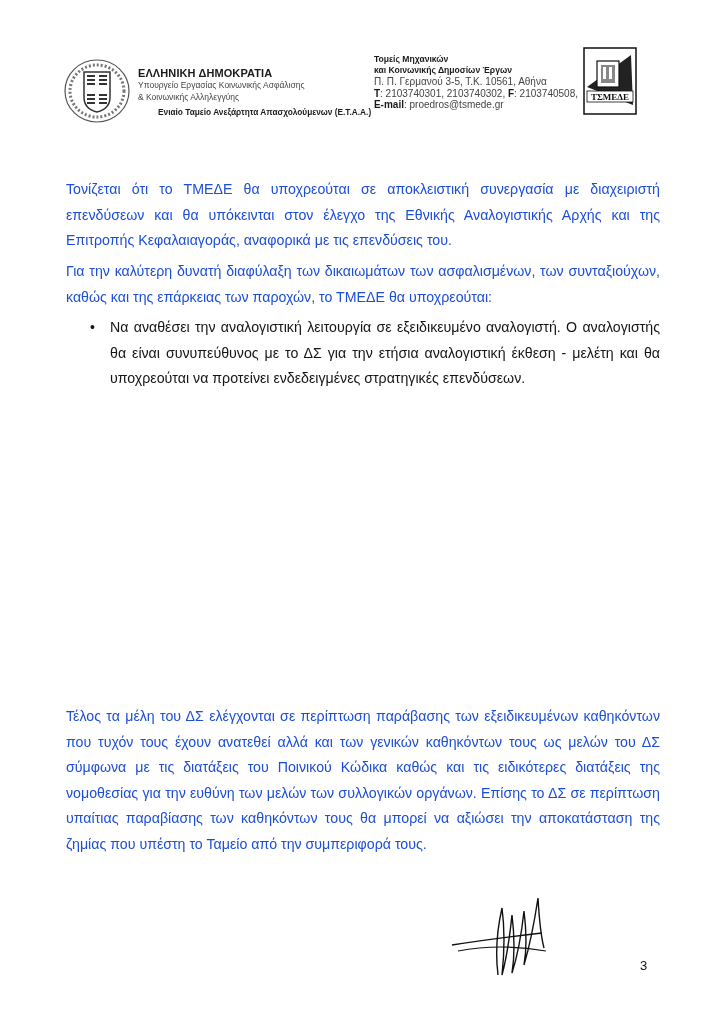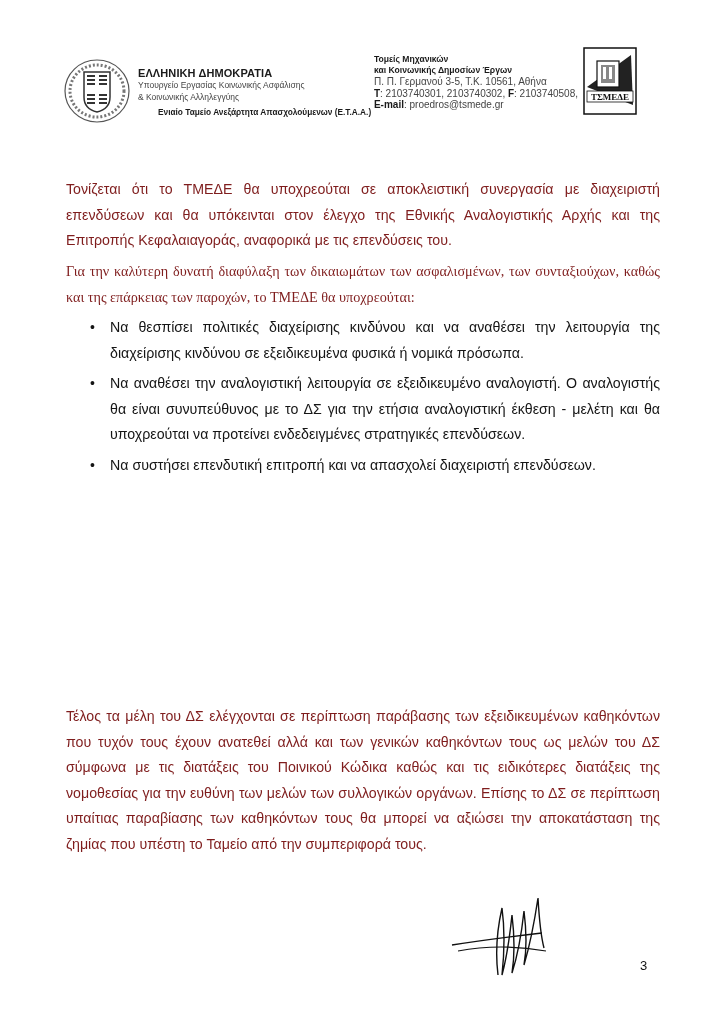--- a/index.html
+++ b/index.html
@@ -14,23 +14,23 @@
   .hdr-left .t4 { font-weight: bold; margin-top: 3px; font-size: 8.3px; padding-left: 20px; }
 
   
   .hdr-right { position: absolute; right: 147px; top: 54px; font-size: 8.3px; line-height: 11.2px; text-align: left; color: #1a1a1a; }
   .hdr-right .r1, .hdr-right .r2 { font-weight: bold; font-size: 8.6px; }
   .hdr-right .r3, .hdr-right .r4, .hdr-right .r5 { color: #444; font-size: 10px; }
   .hdr-right b { color: #1a1a1a; }
   .tsmede-logo { position: absolute; left: 583px; top: 47px; width: 54px; height: 68px; }
 
   
-  .body { position: absolute; left: 66px; width: 594px; font-size: 14.2px; line-height: 25.5px; color: #7f1d1d; text-align: justify; }
+  .body { position: absolute; left: 66px; width: 594px; font-size: 14.2px; line-height: 25.5px; color: #1d4ed8; text-align: justify; }
   .p1 { top: 177px; }
-  .p2 { top: 259px; font-family: Liberation Serif, serif; }
+  .p2 { top: 259px; }
   .bullets { position: absolute; left: 110px; top: 315px; width: 550px; margin: 0; padding: 0; list-style: none; font-size: 14.2px; line-height: 25.5px; color: #151515; text-align: justify; }
   .bullets li { position: relative; margin-bottom: 5px; }
   .bullets li::before { content: "•"; position: absolute; left: -20px; top: 0; font-size: 14px; }
   .p3 { top: 704px; }
 
   .signature { position: absolute; left: 450px; top: 893px; width: 120px; height: 95px; }
   .page-num { position: absolute; left: 640px; top: 958px; font-size: 13px; color: #111; }
 </style>
 </head>
 <body>
@@ -78,23 +78,21 @@
     <rect x="20" y="20" width="3" height="12" fill="#fff"></rect>
       <rect x="26" y="20" width="3" height="12" fill="#fff"></rect>
     <rect x="4" y="44" width="46" height="11" fill="#fff" stroke="#111" stroke-width="0.8"></rect>
     <text x="27" y="53" text-anchor="middle" font-family="Liberation Serif, serif" font-size="9" font-weight="bold" fill="#111">ΤΣΜΕΔΕ</text>
   </svg>
 
   <p class="body p1" style="margin:0;">Τονίζεται ότι το ΤΜΕΔΕ θα υποχρεούται σε αποκλειστική συνεργασία με διαχειριστή επενδύσεων και θα υπόκεινται στον έλεγχο της Εθνικής Αναλογιστικής Αρχής και της Επιτροπής Κεφαλαιαγοράς, αναφορικά με τις επενδύσεις του.</p>
   <p class="body p2" style="margin:0;">Για την καλύτερη δυνατή διαφύλαξη των δικαιωμάτων των ασφαλισμένων, των συνταξιούχων, καθώς και της επάρκειας των παροχών, το ΤΜΕΔΕ θα υποχρεούται:</p>
 
   <ul class="bullets">
-    <li>Να θεσπίσει πολιτικές διαχείρισης κινδύνου και να αναθέσει την λειτουργία της διαχείρισης κινδύνου σε εξειδικευμένα φυσικά ή νομικά πρόσωπα.</li>
     <li>Να αναθέσει την αναλογιστική λειτουργία σε εξειδικευμένο αναλογιστή. Ο αναλογιστής θα είναι συνυπεύθυνος με το ΔΣ για την ετήσια αναλογιστική έκθεση - μελέτη και θα υποχρεούται να προτείνει ενδεδειγμένες στρατηγικές επενδύσεων.</li>
-    <li>Να συστήσει επενδυτική επιτροπή και να απασχολεί διαχειριστή επενδύσεων.</li>
   </ul>
 
   <p class="body p3" style="margin:0;">Τέλος τα μέλη του ΔΣ ελέγχονται σε περίπτωση παράβασης των εξειδικευμένων καθηκόντων που τυχόν τους έχουν ανατεθεί αλλά και των γενικών καθηκόντων τους ως μελών του ΔΣ σύμφωνα με τις διατάξεις του Ποινικού Κώδικα καθώς και τις ειδικότερες διατάξεις της νομοθεσίας για την ευθύνη των μελών των συλλογικών οργάνων. Επίσης το ΔΣ σε περίπτωση υπαίτιας παραβίασης των καθηκόντων τους θα μπορεί να αξιώσει την αποκατάσταση της ζημίας που υπέστη το Ταμείο από την συμπεριφορά τους.</p>
 
   <svg class="signature" viewBox="0 0 120 95">
     <path d="M2 52 Q40 46 92 40" fill="none" stroke="#111" stroke-width="1.3"></path>
     <path d="M8 58 Q50 50 96 58" fill="none" stroke="#111" stroke-width="1.1"></path>
     <path d="M48 82 Q44 50 52 15 Q56 45 52 82 Q58 60 62 22 Q66 55 62 80 Q70 55 74 18 Q78 50 74 72 Q82 45 88 5 Q90 40 94 55" fill="none" stroke="#111" stroke-width="1.4"></path>
   </svg>
 

